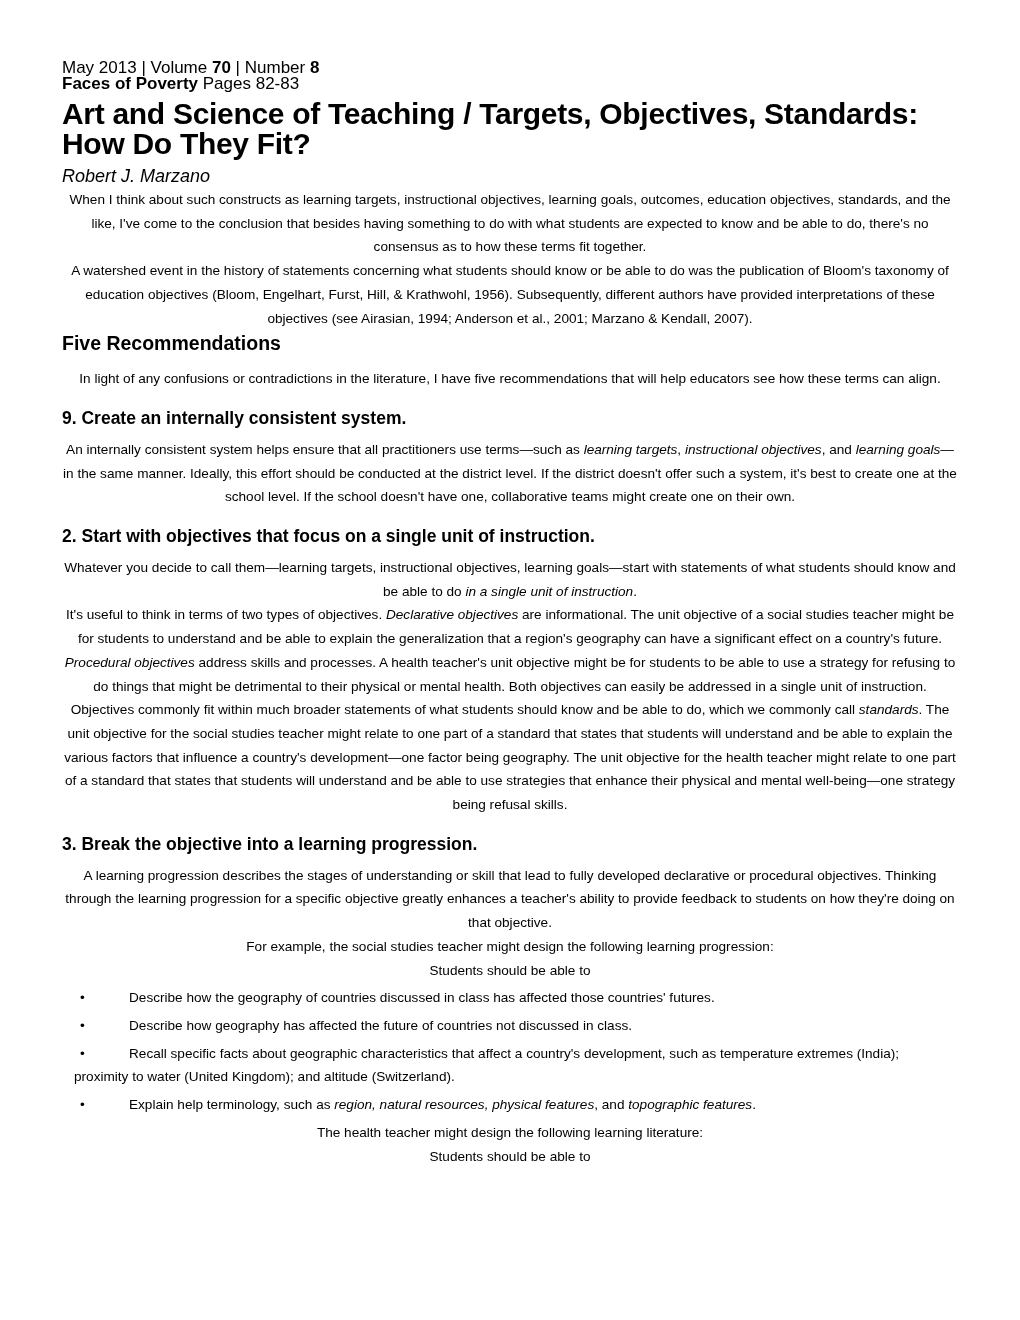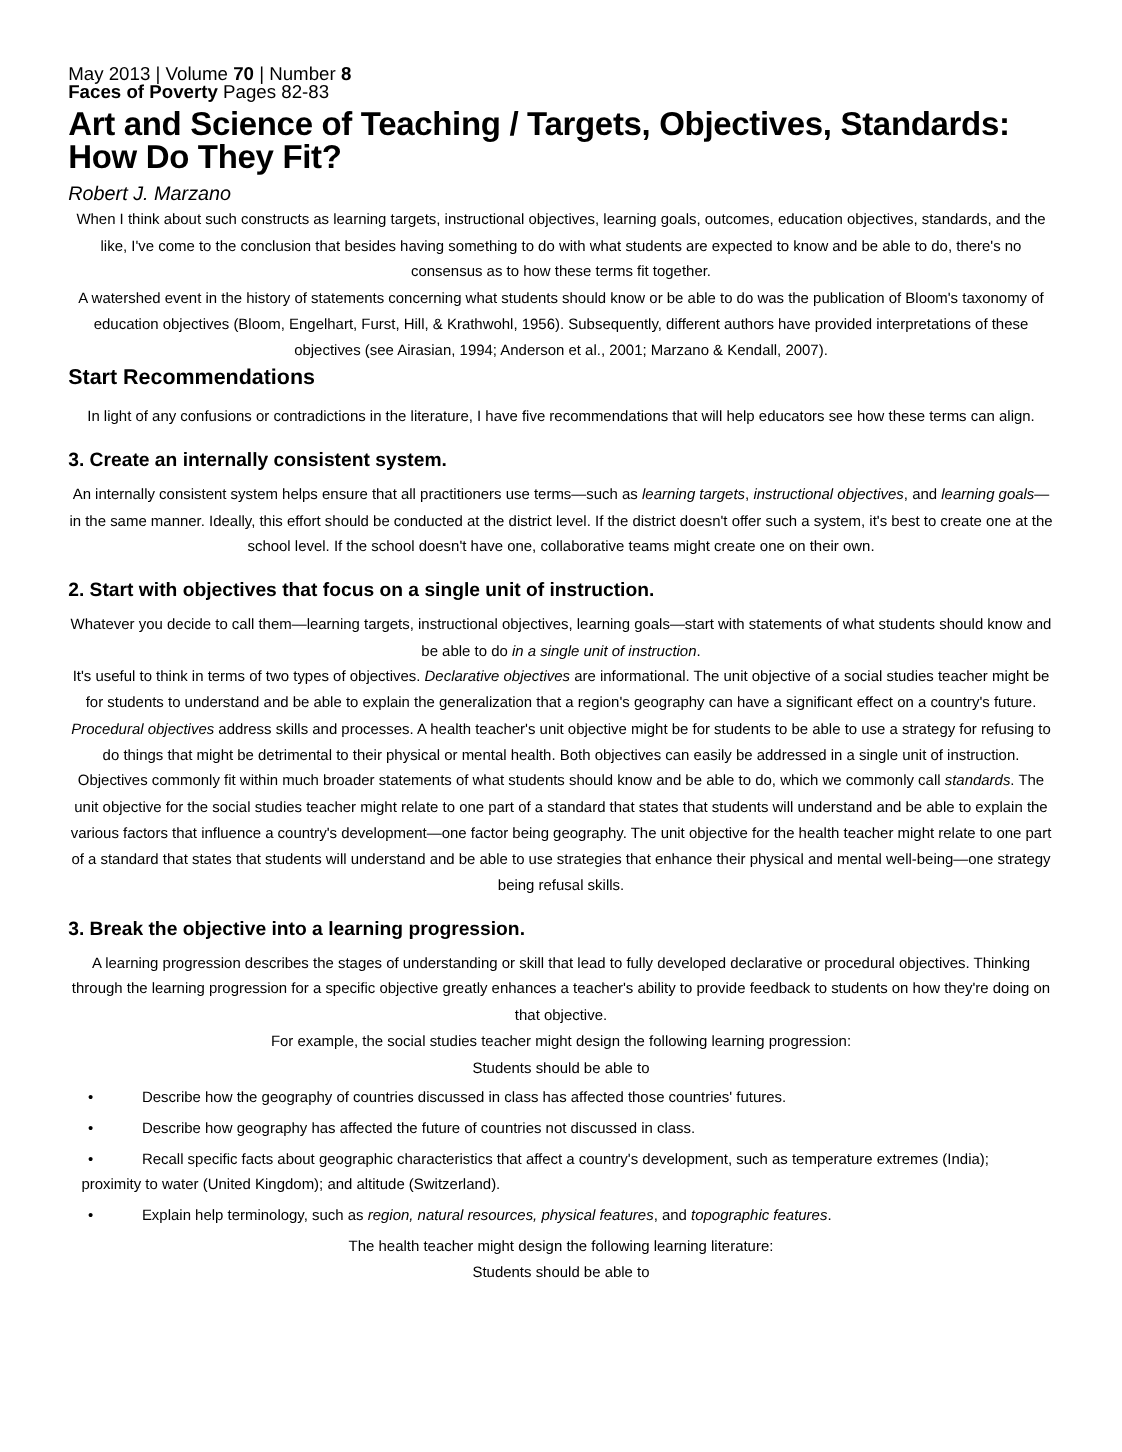--- a/index.html
+++ b/index.html
@@ -82,25 +82,25 @@
 
   <h1 class="title">Art and Science of Teaching / Targets, Objectives, Standards: How Do They Fit?</h1>
 
   <div class="author">Robert J. Marzano</div>
 
   <div class="body-text">
 
     <p><span>When I think about such constructs as learning targets, instructional objectives, learning goals, outcomes, education objectives, standards, and the like, I've come to the conclusion that besides having something to do with what students are expected to know and be able to do, there's no consensus as to how these terms fit together.</span></p>
     <p><span>A watershed event in the history of statements concerning what students should know or be able to do was the publication of Bloom's taxonomy of education objectives (Bloom, Engelhart, Furst, Hill, &amp; Krathwohl, 1956). Subsequently, different authors have provided interpretations of these objectives (see Airasian, 1994; Anderson et al., 2001; Marzano &amp; Kendall, 2007).</span></p>
 
-    <h2 class="sec">Start Recommendations</h2>
+    <h2 class="sec">Five Recommendations</h2>
 
     <p><span>In light of any confusions or contradictions in the literature, I have five recommendations that will help educators see how these terms can align.</span></p>
 
-    <h3 class="sub">3. Create an internally consistent system.</h3>
+    <h3 class="sub">9. Create an internally consistent system.</h3>
     <p><span>An internally consistent system helps ensure that all practitioners use terms—such as </span><i>learning targets</i><span>, </span><i>instructional objectives</i><span>, and </span><i>learning goals</i><span>—in the same manner. Ideally, this effort should be conducted at the district level. If the district doesn't offer such a system, it's best to create one at the school level. If the school doesn't have one, collaborative teams might create one on their own.</span></p>
 
     <h3 class="sub">2. Start with objectives that focus on a single unit of instruction.</h3>
     <p><span>Whatever you decide to call them—learning targets, instructional objectives, learning goals—start with statements of what students should know and be able to do </span><i>in a single unit of instruction</i><span>.</span></p>
     <p><span>It's useful to think in terms of two types of objectives. </span><i>Declarative objectives</i><span> are informational. The unit objective of a social studies teacher might be for students to understand and be able to explain the generalization that a region's geography can have a significant effect on a country's future. </span><i>Procedural objectives</i><span> address skills and processes. A health teacher's unit objective might be for students to be able to use a strategy for refusing to do things that might be detrimental to their physical or mental health. Both objectives can easily be addressed in a single unit of instruction.</span></p>
     <p><span>Objectives commonly fit within much broader statements of what students should know and be able to do, which we commonly call </span><i>standards</i><span>. The unit objective for the social studies teacher might relate to one part of a standard that states that students will understand and be able to explain the various factors that influence a country's development—one factor being geography. The unit objective for the health teacher might relate to one part of a standard that states that students will understand and be able to use strategies that enhance their physical and mental well-being—one strategy being refusal skills.</span></p>
 
     <h3 class="sub">3. Break the objective into a learning progression.</h3>
     <p><span>A learning progression describes the stages of understanding or skill that lead to fully developed declarative or procedural objectives. Thinking through the learning progression for a specific objective greatly enhances a teacher's ability to provide feedback to students on how they're doing on that objective.</span></p>
     <p><span>For example, the social studies teacher might design the following learning progression:</span></p>

